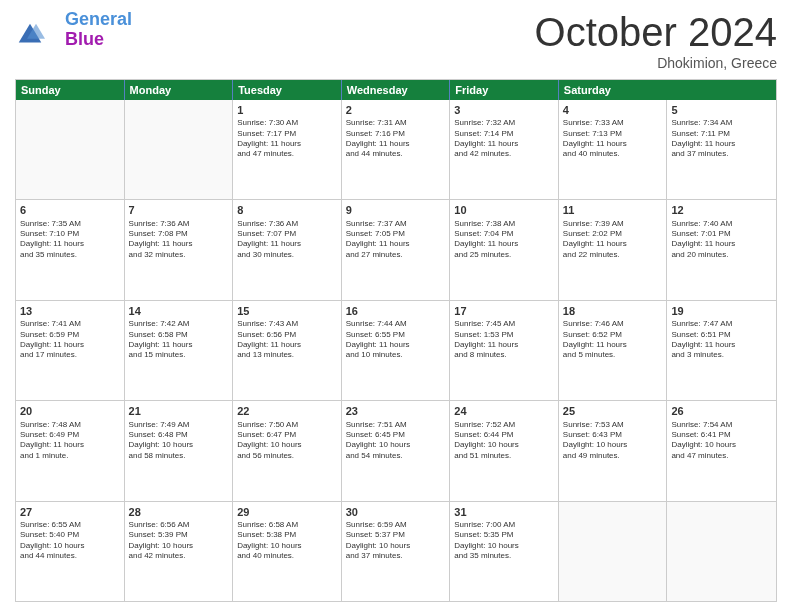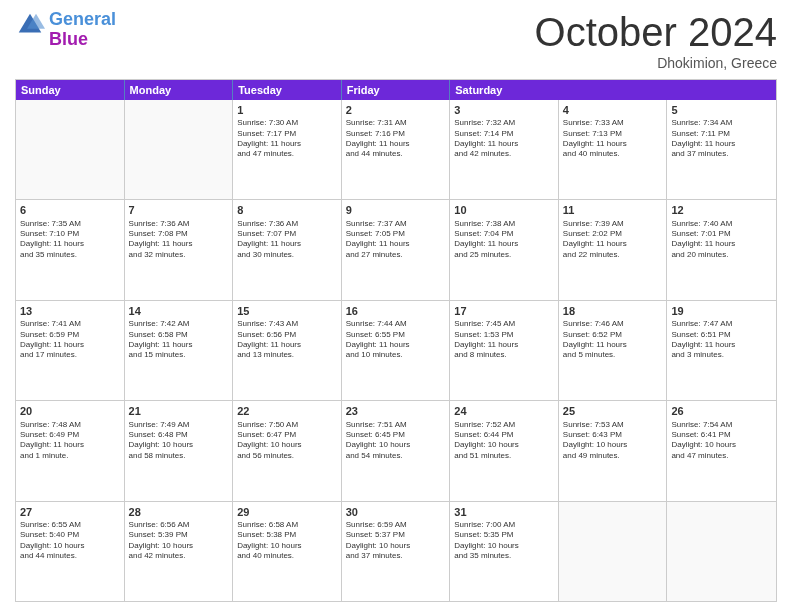--- a/index.html
+++ b/index.html
@@ -18,22 +18,22 @@
       flex-direction: column;
     }
     .header {
       display: flex;
       justify-content: space-between;
       align-items: flex-start;
       margin-bottom: 8px;
     }
     .logo {
       display: flex;
-      align-items: flex-start;
-      gap: 4px;
+      align-items: flex-end;
+      gap: 20px;
     }
     .logo-text {
       font-size: 18px;
       font-weight: bold;
       color: #333;
       line-height: 1.1;
     }
     .logo-text span {
       color: #4a90d9;
     }
@@ -55,21 +55,21 @@
     }
     .calendar {
       flex: 1;
       display: flex;
       flex-direction: column;
       border: 1px solid #ccc;
     }
     .cal-header {
       display: grid;
       grid-template-columns: repeat(7, 1fr);
-      background: #6d28d9;
+      background: #15803d;
     }
     .cal-header-cell {
       color: #fff;
       font-size: 11px;
       font-weight: bold;
       padding: 4px 5px;
       text-align: left;
       border-right: 1px solid #5580c0;
     }
     .cal-header-cell:last-child { border-right: none; }
@@ -127,20 +127,21 @@
       <div class="month-title">October 2024</div>
       <div class="location">Dhokimion, Greece</div>
     </div>
   </div>
 
   <div class="calendar">
     <div class="cal-header">
     <div class="cal-header-cell">Sunday</div>
         <div class="cal-header-cell">Monday</div>
         <div class="cal-header-cell">Tuesday</div>
+        <div class="cal-header-cell">Wednesday</div>
         <div class="cal-header-cell">Friday</div>
         <div class="cal-header-cell">Saturday</div>
       </div>
     <div class="cal-body">
     <div class="cal-row">
           <div class="cal-cell empty"></div>
           <div class="cal-cell empty"></div>
           <div class="cal-cell">
             <span class="day-num">1</span>
             <p>Sunrise: 7:30 AM</p>

